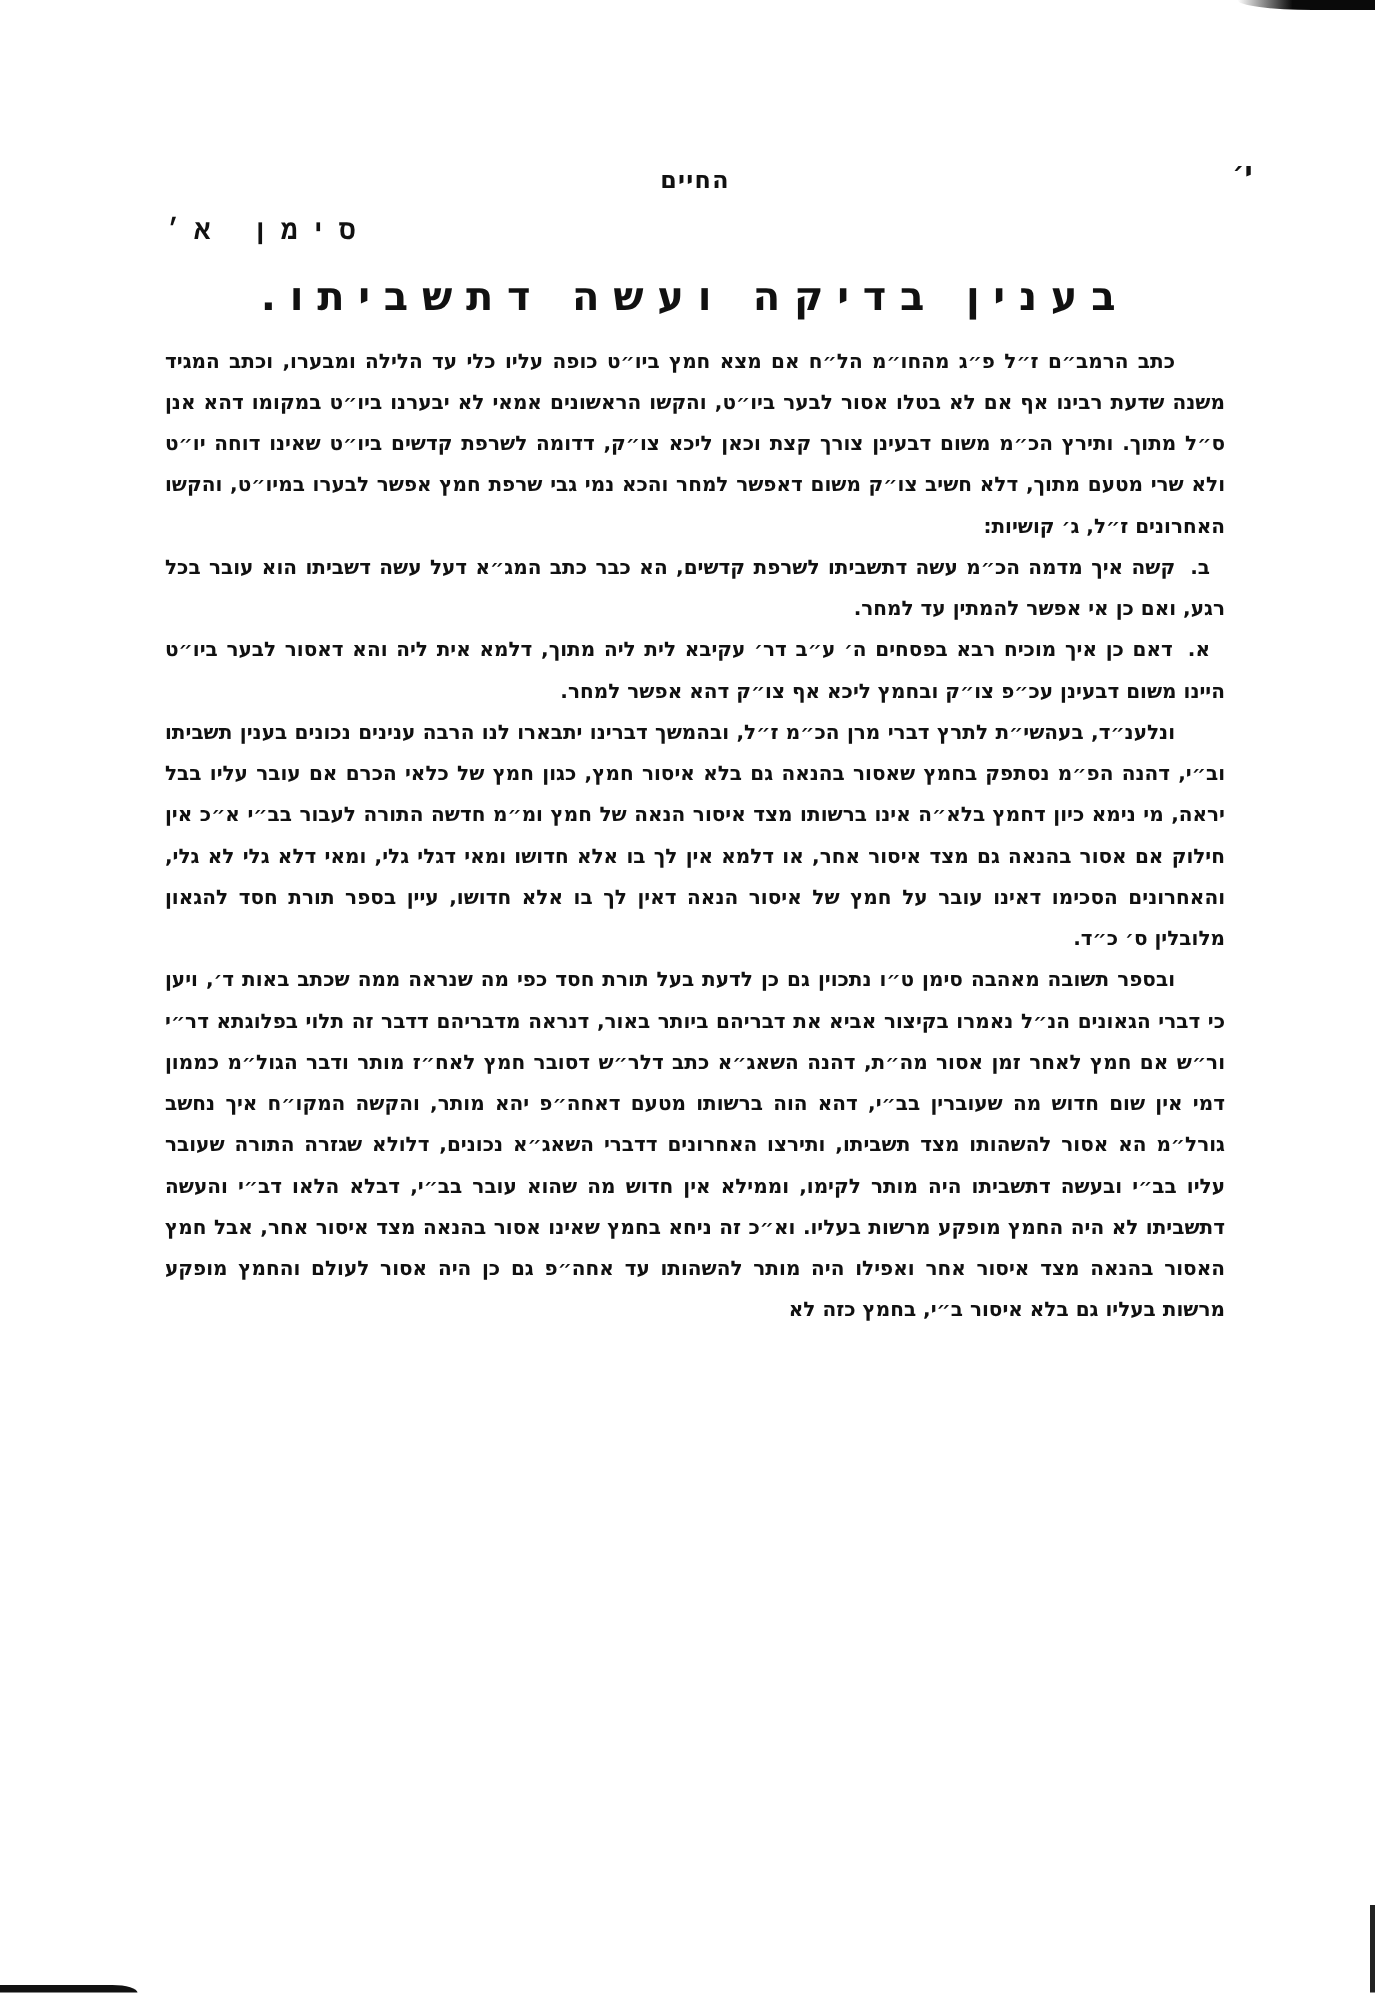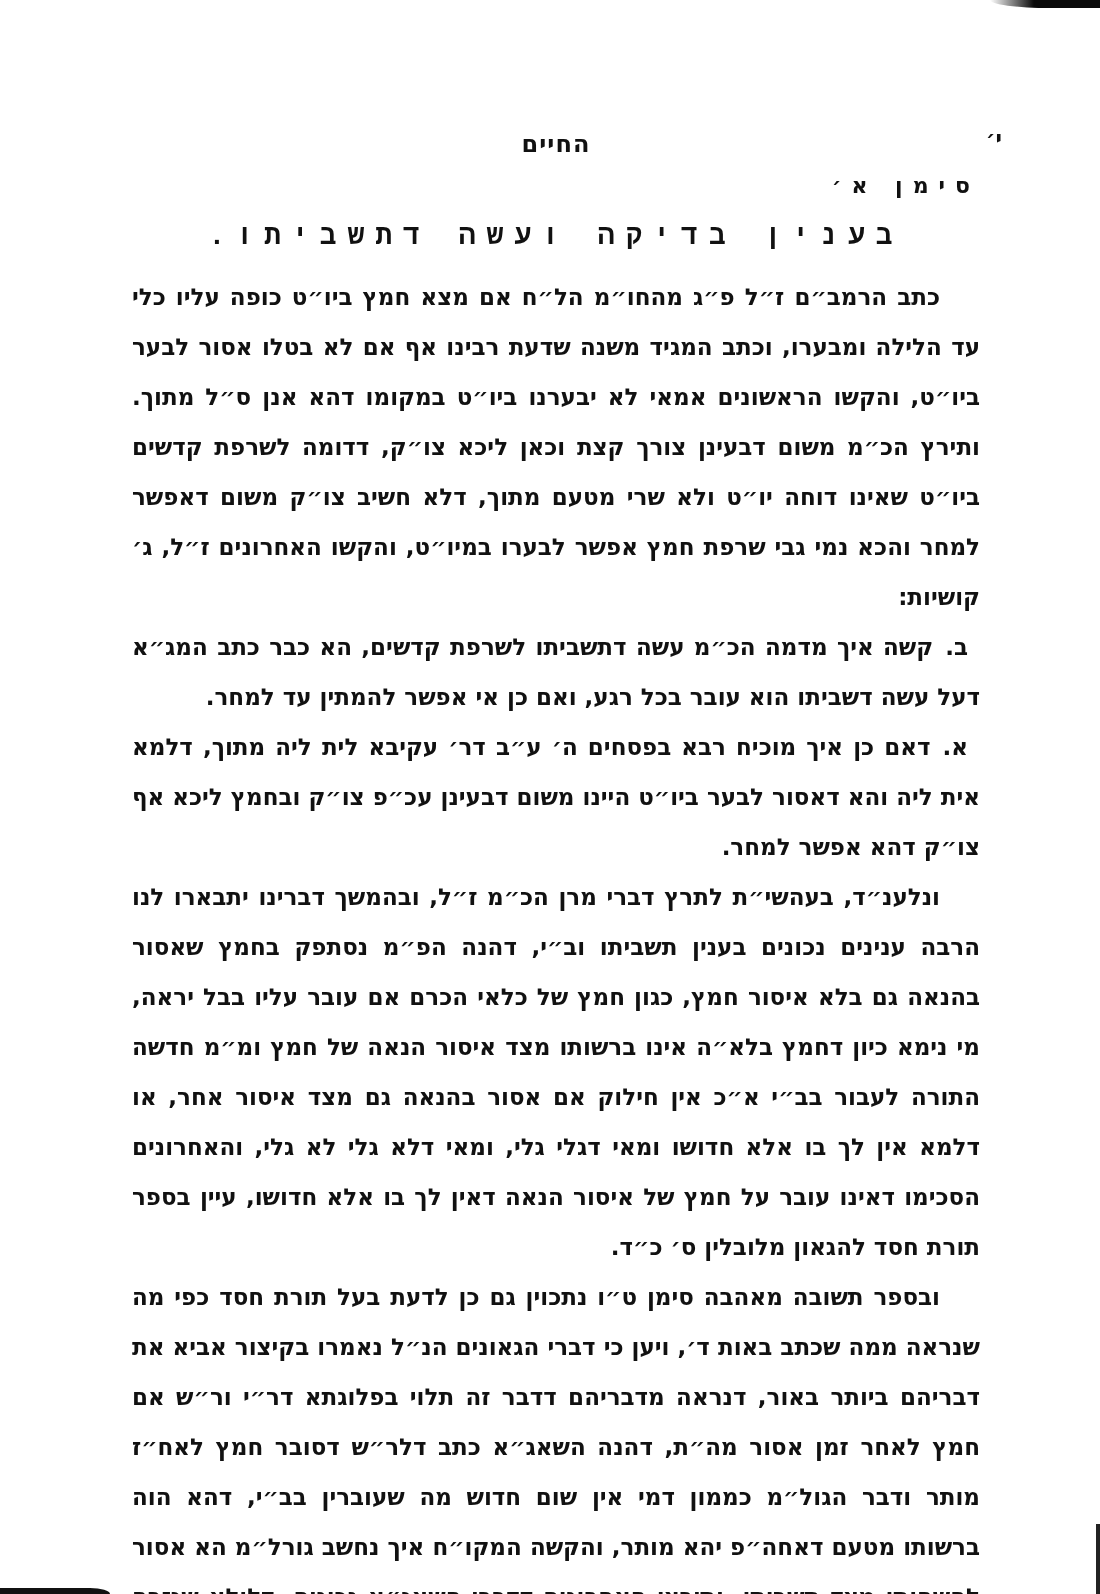--- a/index.html
+++ b/index.html
@@ -22,35 +22,35 @@
       background: #111; border-top-right-radius: 20px 6px;
     }
     .page {
       position: absolute; left: 132px; top: 122px; width: 848px;
       direction: rtl; text-align: justify;
     }
     .running-head {
       position: relative; height: 44px; text-align: center;
     }
     .running-title {
-      font-size: 24px; font-weight: bold; letter-spacing: 1px; line-height: 44px;
+      font-size: 19px; font-weight: bold; letter-spacing: 1px; line-height: 44px;
     }
     .page-number {
       position: absolute; right: -22px; top: 4px; font-size: 22px; font-weight: bold;
     }
     .siman {
-      text-align: right; font-size: 22px; font-weight: bold; letter-spacing: 10px;
-      line-height: 40px; margin-top: 0;
+      text-align: left; font-size: 22px; font-weight: bold; letter-spacing: 10px;
+      line-height: 40px; margin-top: 0; font-family: Liberation Mono, monospace;
     }
     .subject {
-      text-align: center; font-size: 28px; font-weight: bold; letter-spacing: 11px;
-      line-height: 62px; margin-bottom: 4px; font-family: Liberation Mono, monospace;
+      text-align: center; font-size: 32px; font-weight: bold; letter-spacing: 11px;
+      line-height: 62px; margin-bottom: 4px;
     }
     .para {
-      font-size: 23px; font-weight: bold; line-height: 50px; margin: 0;
+      font-size: 16px; font-weight: bold; line-height: 33px; margin: 0;
       text-align-last: right;
     }
     .para.indent { text-indent: 40px; }
     .para.item { text-indent: 12px; }
     .item-label { margin-left: 12px; }
   </style>
 </head>
 <body>
 
 <div class="scan-edge-top"></div>

